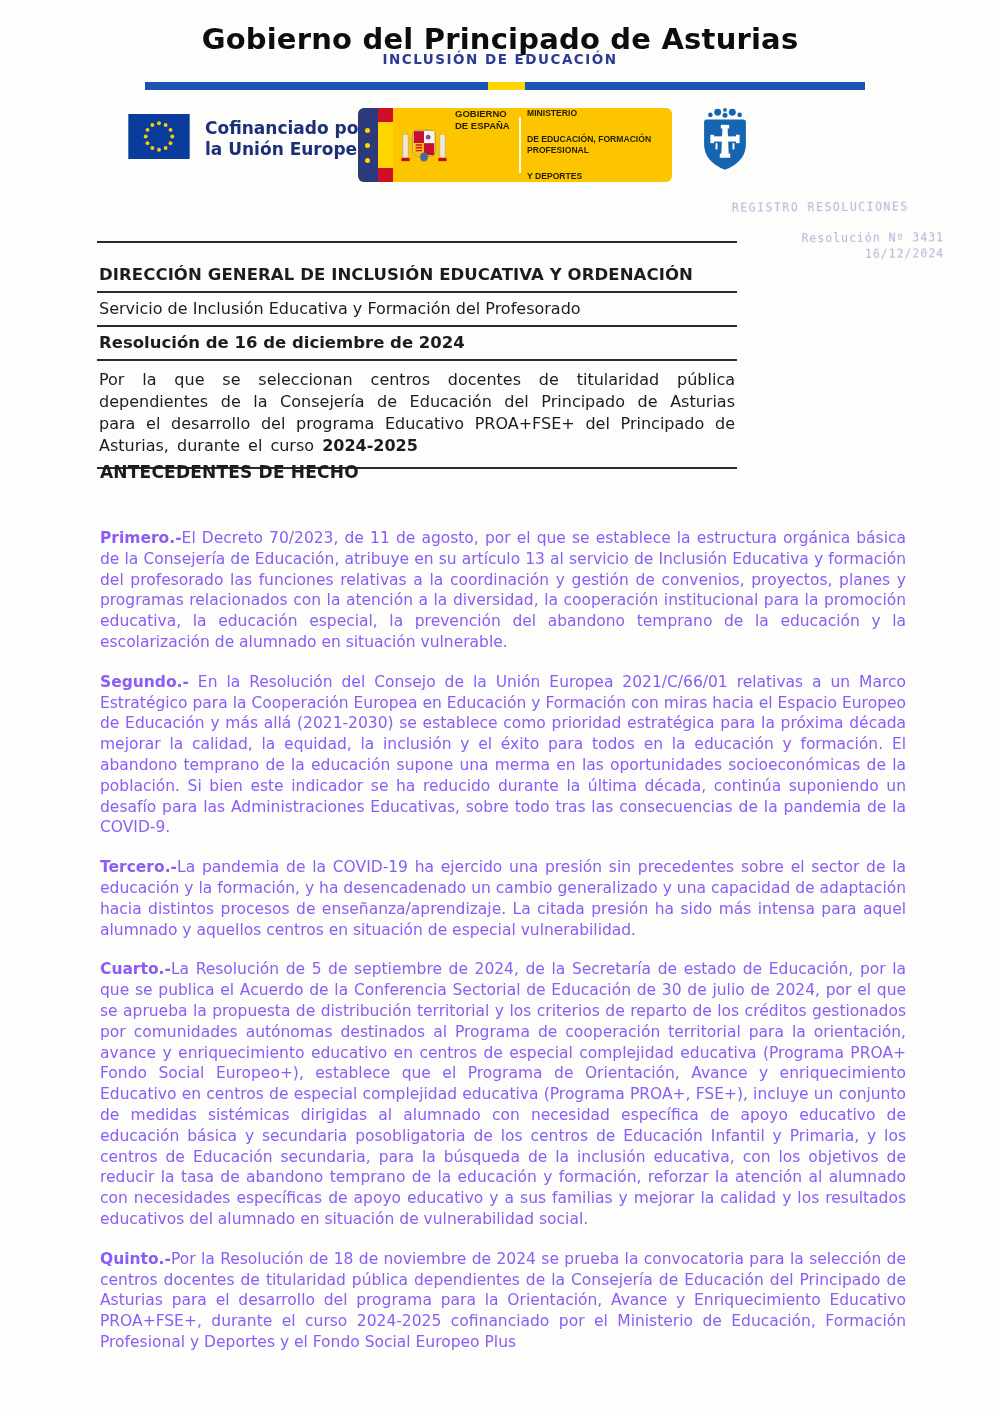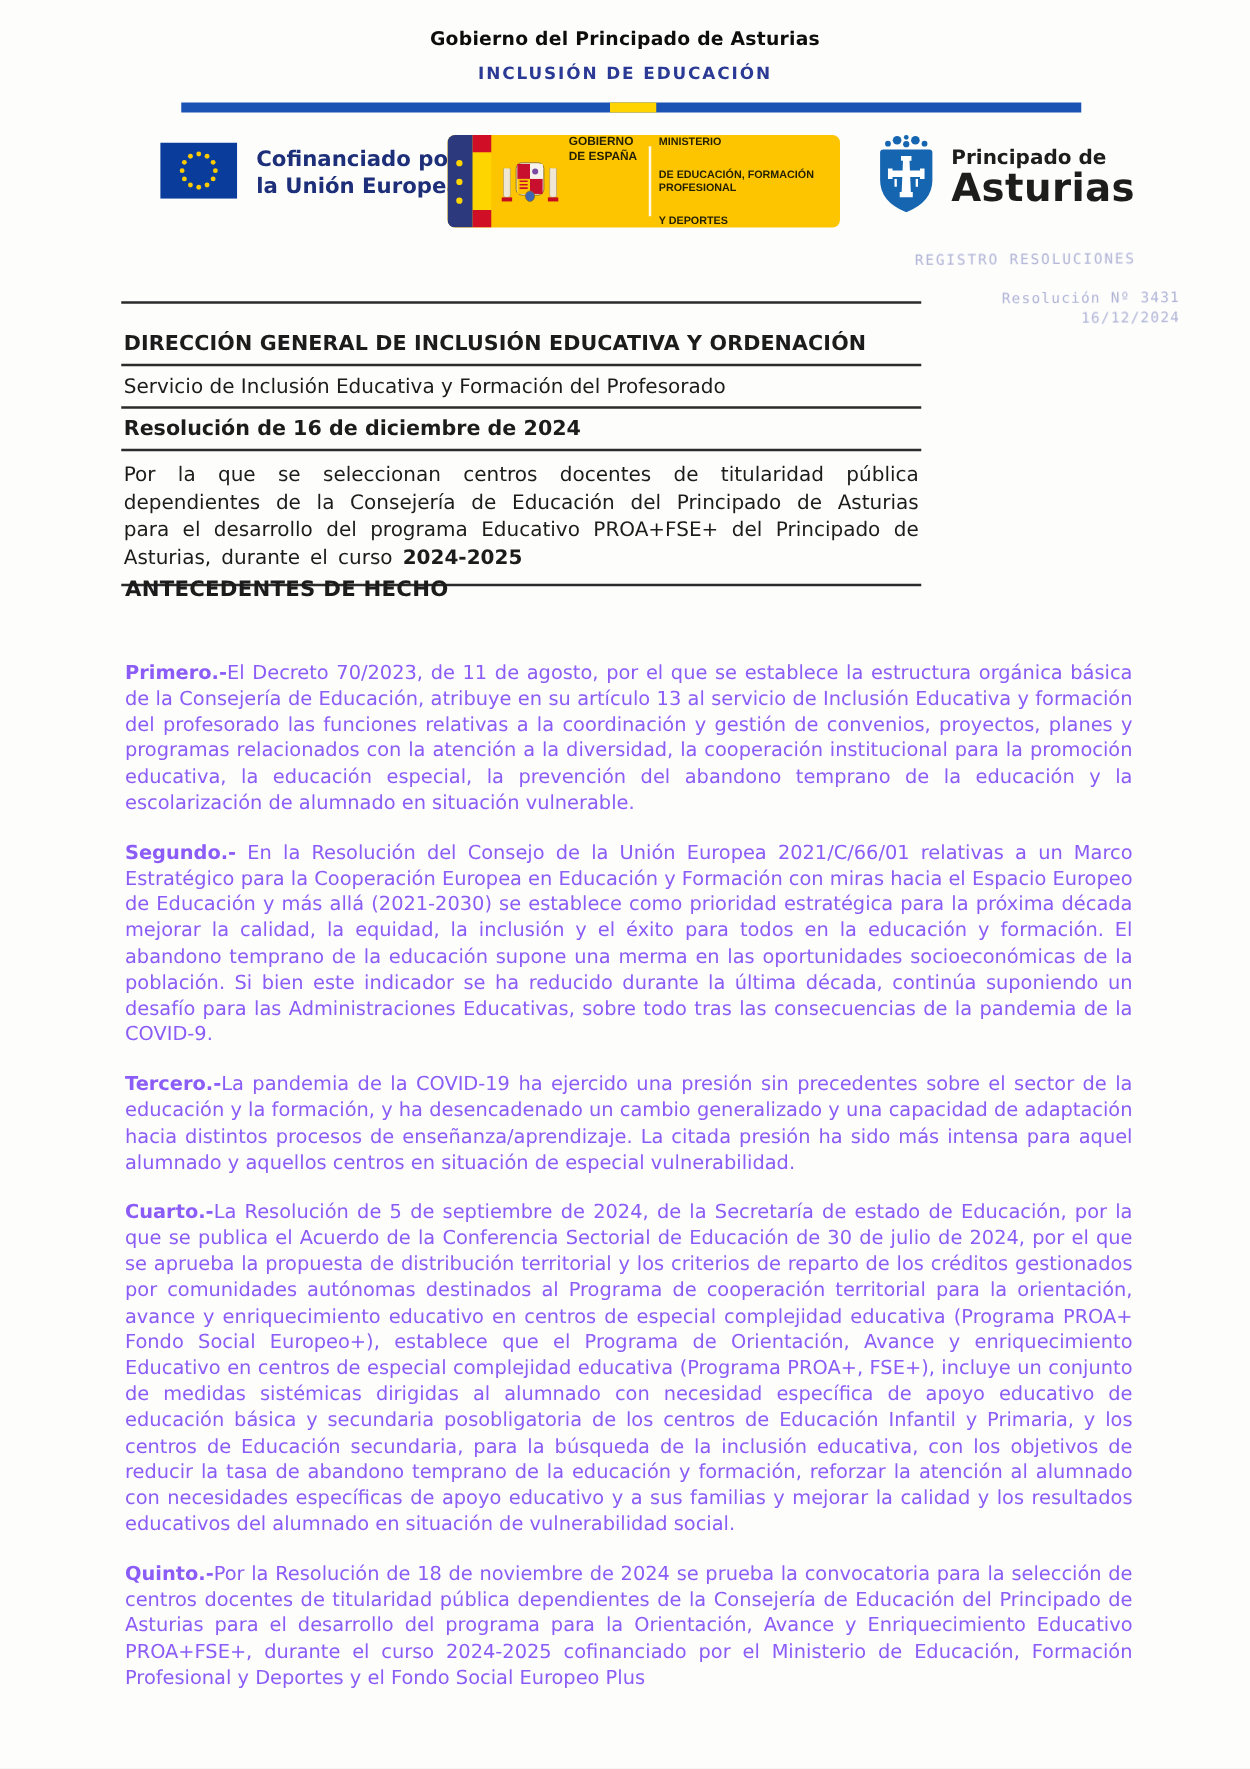--- a/index.html
+++ b/index.html
@@ -4,21 +4,21 @@
 <style>
   * { margin:0; padding:0; box-sizing:border-box; }
   body { background:#e8e8e8; font-family:"DejaVu Sans", sans-serif; }
   .page {
     position:relative; width:1000px; height:1415px; margin:0 auto;
     background:#fdfdfc; color:#1c1c1c; overflow:hidden;
   }
 
   
   .gov-title { position:absolute; top:22px; left:0; width:100%; text-align:center;
-    font-size:15px; font-weight:bold; color:#0d0d0d; letter-spacing:0.2px; }
+    font-size:29px; font-weight:bold; color:#0d0d0d; letter-spacing:0.2px; }
   .gov-subtitle { position:absolute; top:51px; left:0; width:100%; text-align:center;
     font-size:13.5px; font-weight:600; color:#2b3a94; letter-spacing:1.5px; }
   .header-bar { position:absolute; top:82px; left:145px; width:720px; height:8px; background:#1a53b3; }
   .header-bar .accent { position:absolute; left:343px; top:0; width:37px; height:8px; background:#ffd400; }
 
   
   .eu-logo { position:absolute; top:114px; left:128px; display:flex; align-items:center; gap:15px; }
   .eu-text { font-size:17px; font-weight:bold; color:#1e2f7a; line-height:21px; }
   .spain-logo { position:absolute; top:108px; left:358px; width:314px; height:74px;
     background:#fdc500; border-radius:6px; overflow:hidden; display:flex; align-items:stretch; }
@@ -157,24 +157,20 @@
           <path d="M18,17.5 h8 v3.5 h-8 Z"></path>
           <path d="M17,45 h10 v4 h-10 Z"></path>
           <path d="M9.5,28.5 h25 v5 h-25 Z"></path>
           <path d="M8,27 h3.5 v8 h-3.5 Z"></path>
           <path d="M32.5,27 h3.5 v8 h-3.5 Z"></path>
           <rect x="13" y="35" width="1.8" height="6"></rect>
           <rect x="29.2" y="35" width="1.8" height="6"></rect>
         </g>
       </svg>
     </span>
-    <span class="ast-text">
-      <div class="l1">Principado de</div>
-      <div class="l2">Asturias</div>
-    </span>
   </div>
 
   <div class="stamp">
     <div class="s1">REGISTRO RESOLUCIONES</div>
     <div class="s2">Resolución Nº 3431</div>
     <div class="s3">16/12/2024</div>
   </div>
 
   <div class="title-block">
     <div class="tb-row tb-1">DIRECCIÓN GENERAL DE INCLUSIÓN EDUCATIVA Y ORDENACIÓN</div>

